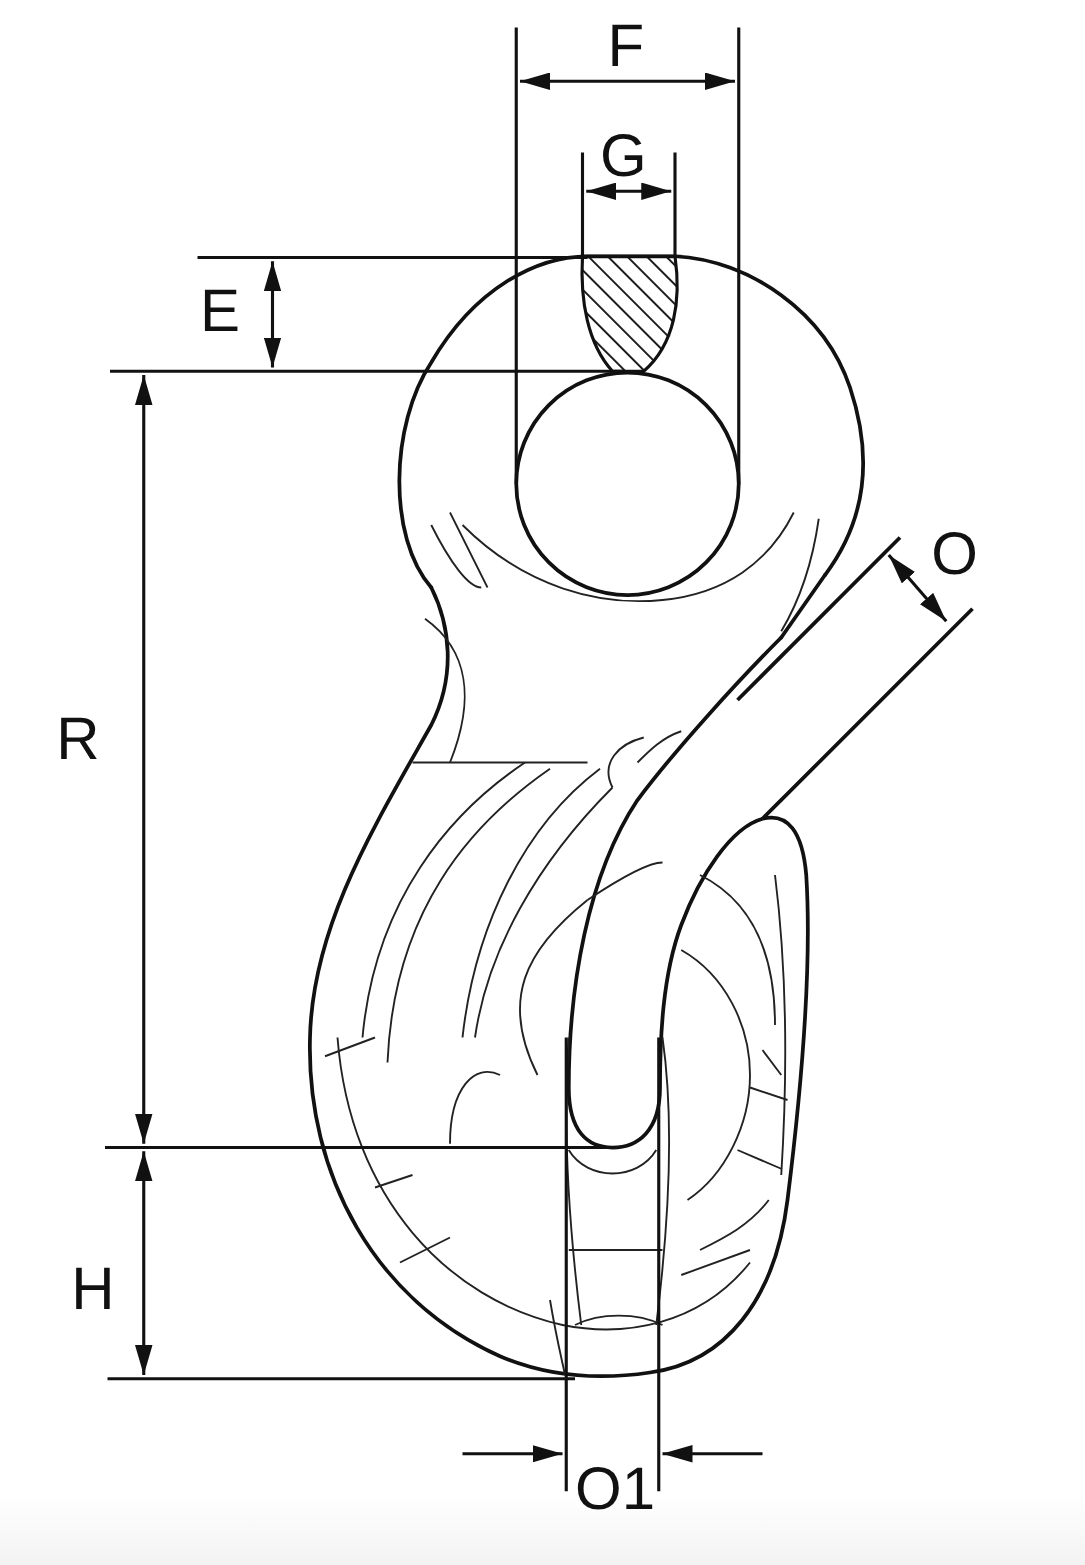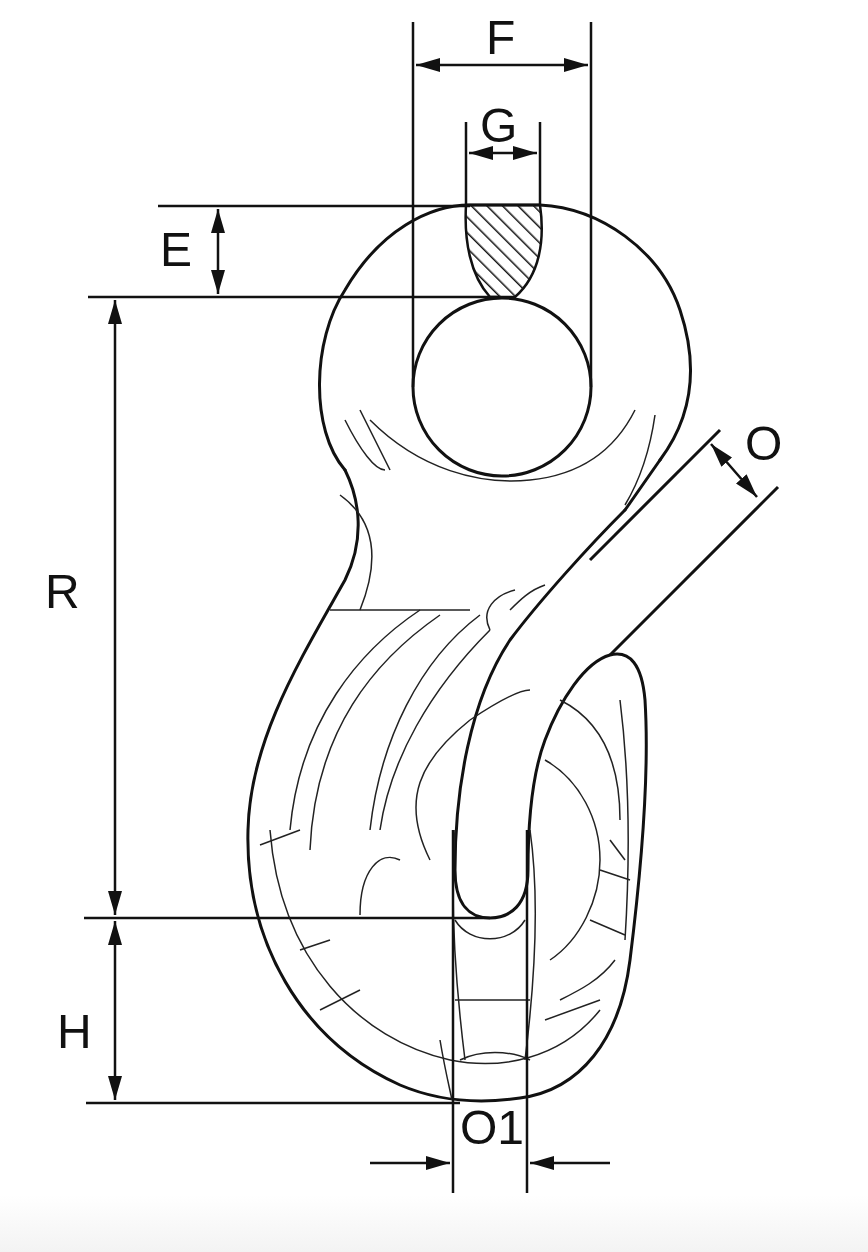--- a/index.html
+++ b/index.html
@@ -143,14 +143,14 @@
       <line x1="711" y1="444" x2="757" y2="497" marker-start="url(#arrL)" marker-end="url(#arrL)"></line>
     </g>
   </svg>
 
   <div class="label" style="left:486px; top:14px;">F</div>
   <div class="label" style="left:480px; top:102px;">G</div>
   <div class="label" style="left:160px; top:226px;">E</div>
   <div class="label" style="left:45px; top:568px;">R</div>
   <div class="label" style="left:57px; top:1008px;">H</div>
   <div class="label" style="left:745px; top:420px;">O</div>
-  <div class="label" style="left:460px; top:1104px;text-align:right;">O1</div>
+  <div class="label" style="left:460px; top:1168px;text-align:right;">O1</div>
 </div>
 
 </body></html>

